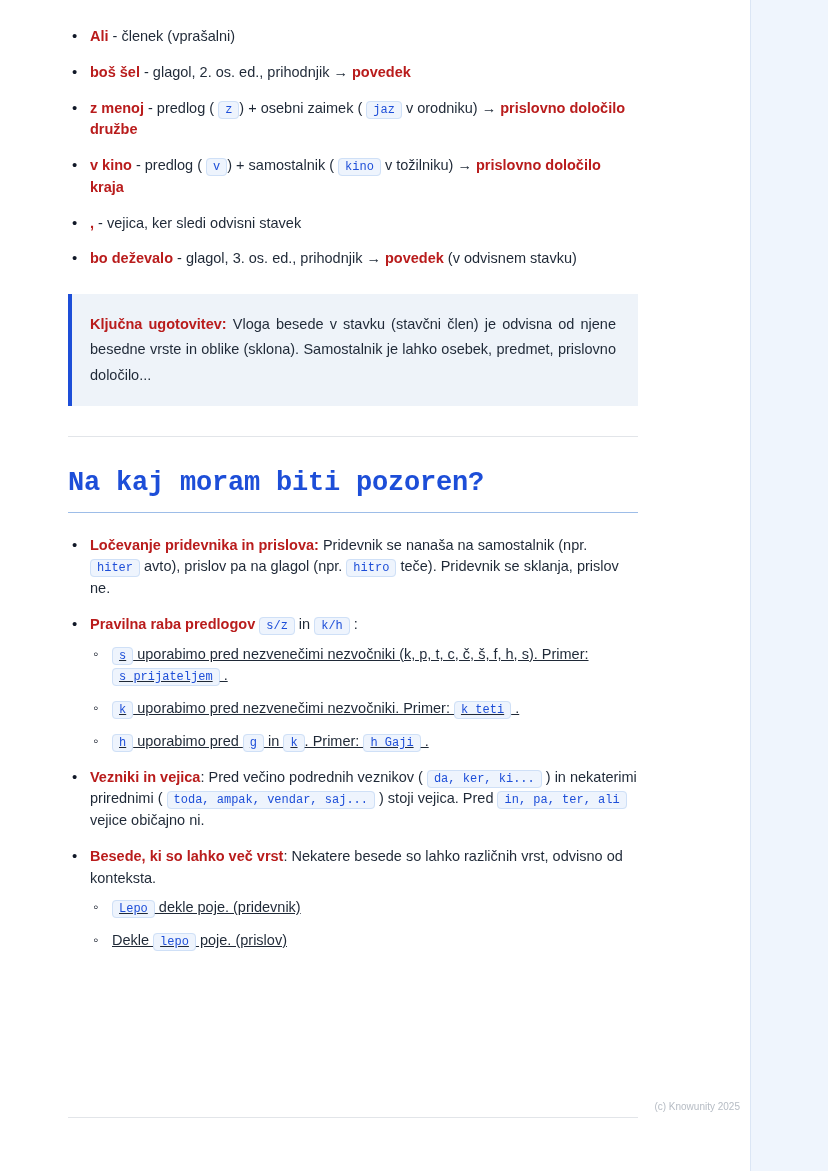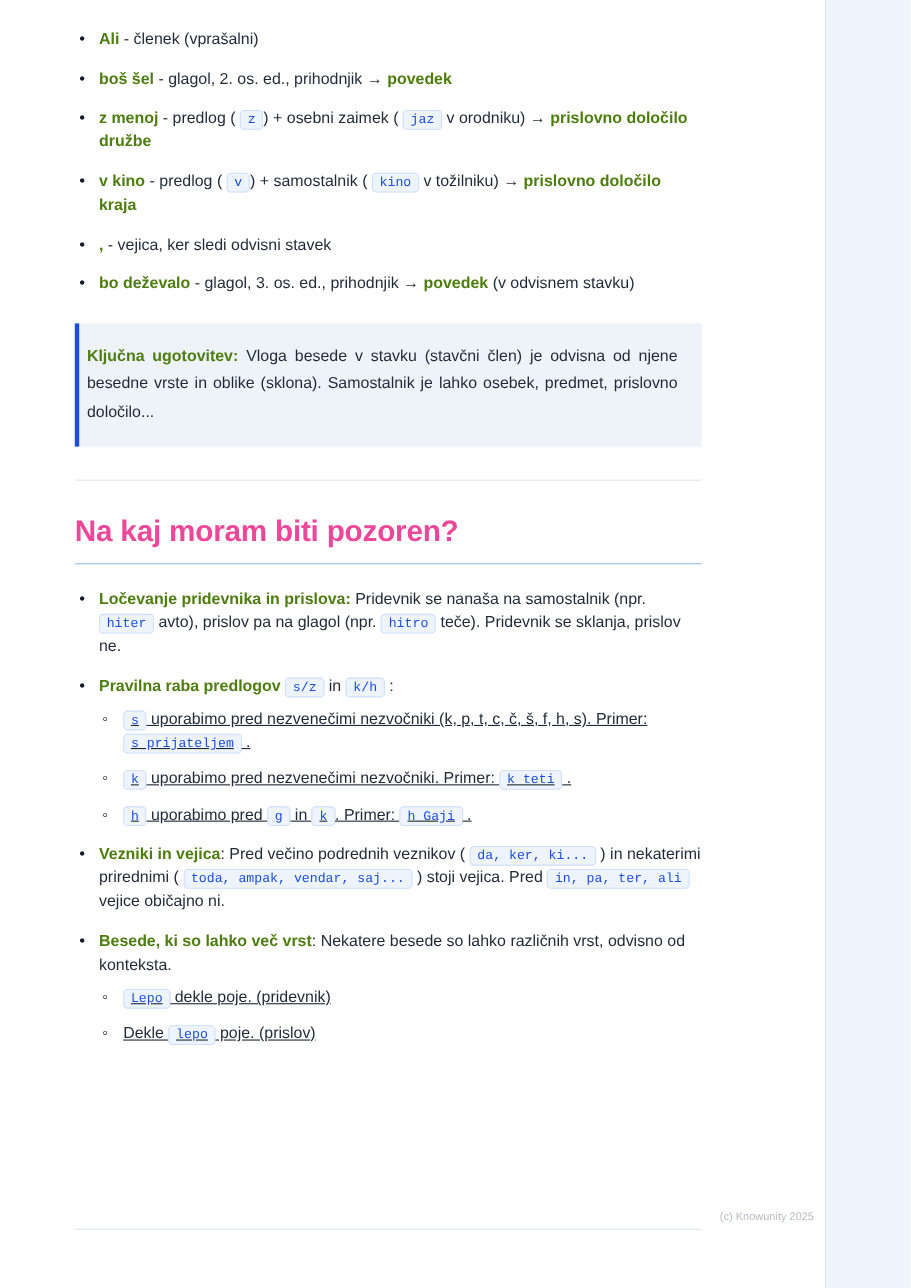--- a/index.html
+++ b/index.html
@@ -60,51 +60,52 @@
     margin-bottom: 11px;
     text-decoration: underline;
   }
   ul.sub > li::before {
     content: "◦";
     position: absolute;
     left: 3px; top: -1px;
     color: #111827;
     font-size: 15px;
   }
-  b, .b { font-weight: bold; color: #4d7c0f; }
+  b, .b { font-weight: bold; color: #b91c1c; }
   code {
     font-family: "Liberation Mono", monospace;
     font-size: 12px;
     background: #eef4fd;
     border: 1px solid #cfe0f7;
     border-radius: 4px;
     padding: 1px 6px;
     color: #1d4ed8;
     white-space: nowrap;
   }
   .callout {
     margin: 24px 0 0 0;
     background: #eef3f9;
     border-left: 4px solid #1d4ed8;
-    padding: 18px 22px 18px 7px;
+    padding: 18px 22px 18px 18px;
     text-align: justify;
     line-height: 1.75;
     color: #1f2937;
     font-size: 14.5px;
   }
   .hr {
     border: none;
     border-top: 1px solid #e2e5e9;
     margin: 30px 0 26px 0;
   }
   h2.section {
-    color: #ec4899;
+    color: #1d4ed8;
     font-size: 27px;
     margin: 0 0 8px 0;
     letter-spacing: -0.2px;
+    font-family: Liberation Mono, monospace;
   }
   .h2-rule {
     border: none;
     border-top: 1px solid #9dbde8;
     margin: 0 0 22px 0;
   }
   .footer-note {
     position: absolute;
     right: 88px;
     top: 1101px;

